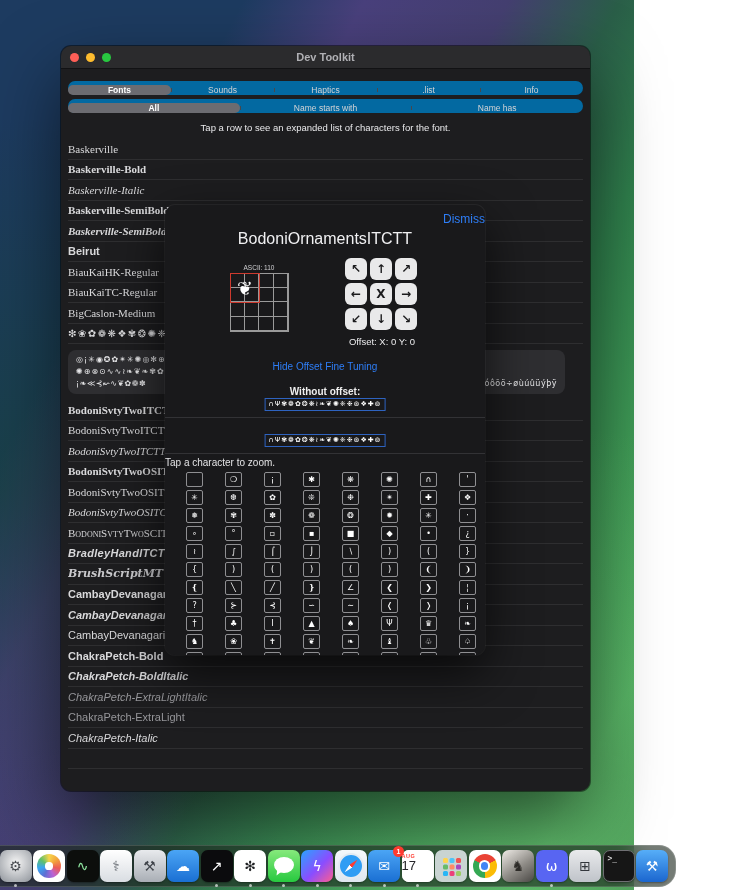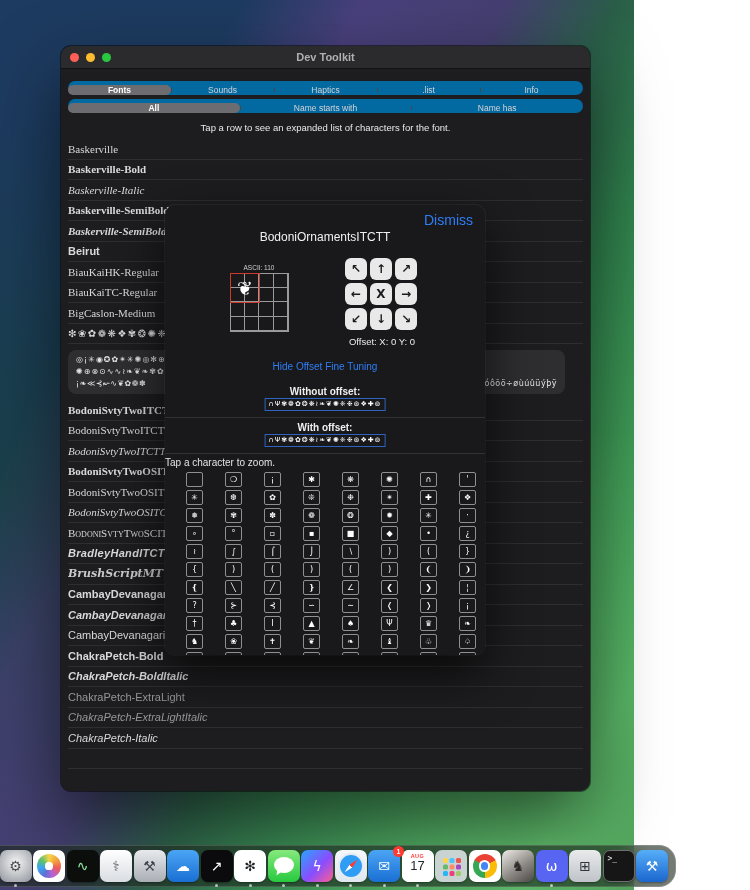--- a/index.html
+++ b/index.html
@@ -48,22 +48,22 @@
   .expanded-row{margin:6px 0;background:#2e2e31;border-radius:8px;width:497px;height:44px;
     padding:4px 8px;box-sizing:border-box;font-family:"DejaVu Sans",sans-serif;font-size:8px;
     color:#e5e5e7;line-height:12px;overflow:hidden;}
   .exp-line{white-space:nowrap;overflow:hidden;letter-spacing:1px;}
   .exp-line3{display:flex;justify-content:space-between;letter-spacing:.5px;}
 
   
   .modal{position:absolute;left:104px;top:159px;width:320px;height:450px;background:#19191b;
     border-radius:10px;box-shadow:0 18px 50px rgba(0,0,0,.7),0 0 0 1px rgba(255,255,255,.06);
     overflow:hidden;z-index:5;}
-  .dismiss{position:absolute;top:7px;right:12px;color:#2e7ef7;font-size:14px;}
-  .modal-title{position:absolute;top:25px;left:0;right:0;text-align:center;font-size:12px;color:#f0f0f2;}
+  .dismiss{position:absolute;top:7px;right:0;color:#2e7ef7;font-size:12px;}
+  .modal-title{position:absolute;top:25px;left:0;right:0;text-align:center;font-size:16px;color:#f0f0f2;}
   .ascii-label{position:absolute;top:59px;left:65px;width:58px;text-align:center;font-size:6.5px;color:#cfcfd2;}
   .ascii-grid{position:absolute;top:68px;left:65px;width:57px;height:57px;border:1px solid #9a9a9a;
     background:
       repeating-linear-gradient(to right,transparent 0 13.2px,#9a9a9a 13.2px 14.2px),
       repeating-linear-gradient(to bottom,transparent 0 13.2px,#9a9a9a 13.2px 14.2px);}
   .ascii-red{position:absolute;left:-1px;top:-1px;width:28px;height:28px;border:1px solid #cd3a2e;
     display:flex;align-items:center;justify-content:center;font-size:19px;color:#fff;
     font-family:"DejaVu Serif",serif;}
   .arrow-pad{position:absolute;top:53px;left:180px;display:grid;grid-template-columns:repeat(3,22px);
     grid-auto-rows:22px;gap:3px;}
@@ -86,21 +86,21 @@
     background:rgba(30,42,32,.62);border:1px solid rgba(255,255,255,.14);border-radius:17px;
     display:flex;align-items:flex-start;justify-content:space-between;padding:4px 7px 0;box-sizing:border-box;
     backdrop-filter:blur(10px);}
   .dock-item{width:32px;display:flex;flex-direction:column;align-items:center;}
   .tile{width:32px;height:32px;border-radius:7px;position:relative;display:flex;align-items:center;
     justify-content:center;font-family:"DejaVu Sans",sans-serif;font-size:14px;box-shadow:0 1px 2px rgba(0,0,0,.35);}
   .dot{width:3px;height:3px;border-radius:50%;background:rgba(255,255,255,.65);margin-top:2px;}
   .badge{position:absolute;top:-4px;right:-4px;min-width:11px;height:11px;border-radius:6px;background:#ff3b30;
     color:#fff;font-size:7px;font-weight:700;display:flex;align-items:center;justify-content:center;
     font-family:"Liberation Sans",sans-serif;padding:0 2px;box-sizing:border-box;z-index:2;}
-  .cal{position:absolute;inset:0;display:flex;flex-direction:column;align-items:center;border-radius:7px;
+  .cal{position:absolute;inset:0;display:flex;flex-direction:column;align-items:flex-start;border-radius:7px;
     background:#fff;overflow:hidden;}
   .cal-m{font-size:5.5px;font-weight:700;color:#ff3b30;margin-top:3px;letter-spacing:.5px;font-family:"Liberation Sans",sans-serif;}
   .cal-d{font-size:13px;color:#26262a;line-height:14px;font-family:"Liberation Sans",sans-serif;}
   .term{position:absolute;top:3px;left:4px;font-family:"DejaVu Sans Mono",monospace;font-size:8px;color:#eee;}
   .app-terminal{border:1px solid #6f6f73;box-sizing:border-box;}
   .bubble{position:absolute;left:6px;right:6px;top:7px;bottom:9px;background:#fff;border-radius:50%;}
   .bubble::after{content:"";position:absolute;left:3px;bottom:-3px;border:4px solid transparent;
     border-top-color:#fff;border-left-color:#fff;transform:rotate(8deg);}
   .compass{position:absolute;inset:3px;border-radius:50%;background:#2f9df4;border:2px solid #e4ebf2;box-sizing:border-box;}
   .compass::after{content:"";position:absolute;left:50%;top:50%;width:4px;height:18px;margin:-9px 0 0 -2px;
@@ -277,26 +277,26 @@
         </div>
 
         <div class="font-row sans-bold">
           <span>ChakraPetch-Bold</span>
         </div>
 
         <div class="font-row sans-bolditalic">
           <span>ChakraPetch-BoldItalic</span>
         </div>
 
+        <div class="font-row sans-lightitalic">
+          <span>ChakraPetch-ExtraLightItalic</span>
+        </div>
+
         <div class="font-row sans-light">
           <span>ChakraPetch-ExtraLight</span>
-        </div>
-
-        <div class="font-row sans-lightitalic">
-          <span>ChakraPetch-ExtraLightItalic</span>
         </div>
 
         <div class="font-row sans-italic">
           <span>ChakraPetch-Italic</span>
         </div>
 
         <div class="font-row sans-light">
           
         </div>
 
@@ -332,21 +332,20 @@
           <button class="abtn">↘</button>
 
       </div>
       <div class="offset-label">Offset: X: 0 Y: 0</div>
 
       <div class="ft-link">Hide Offset Fine Tuning</div>
 
       <div class="mlabel" style="top:181px">Without offset:</div>
       <div class="strip" style="top:193px">∩Ψ✾❁✿❂❋≀❧❦✺❈❉⊛❖✚⊚</div>
       <div class="msep" style="top:212px"></div>
-      <div class="mlabel" style="top:217px">With offset:</div>
       <div class="strip" style="top:229px">∩Ψ✾❁✿❂❋≀❧❦✺❈❉⊛❖✚⊚</div>
       <div class="msep" style="top:248px"></div>
       <div class="tap-hint">Tap a character to zoom.</div>
 
       <div class="char-grid">
 
           <span class="cell"></span>
 
           <span class="cell">❍</span>
 

